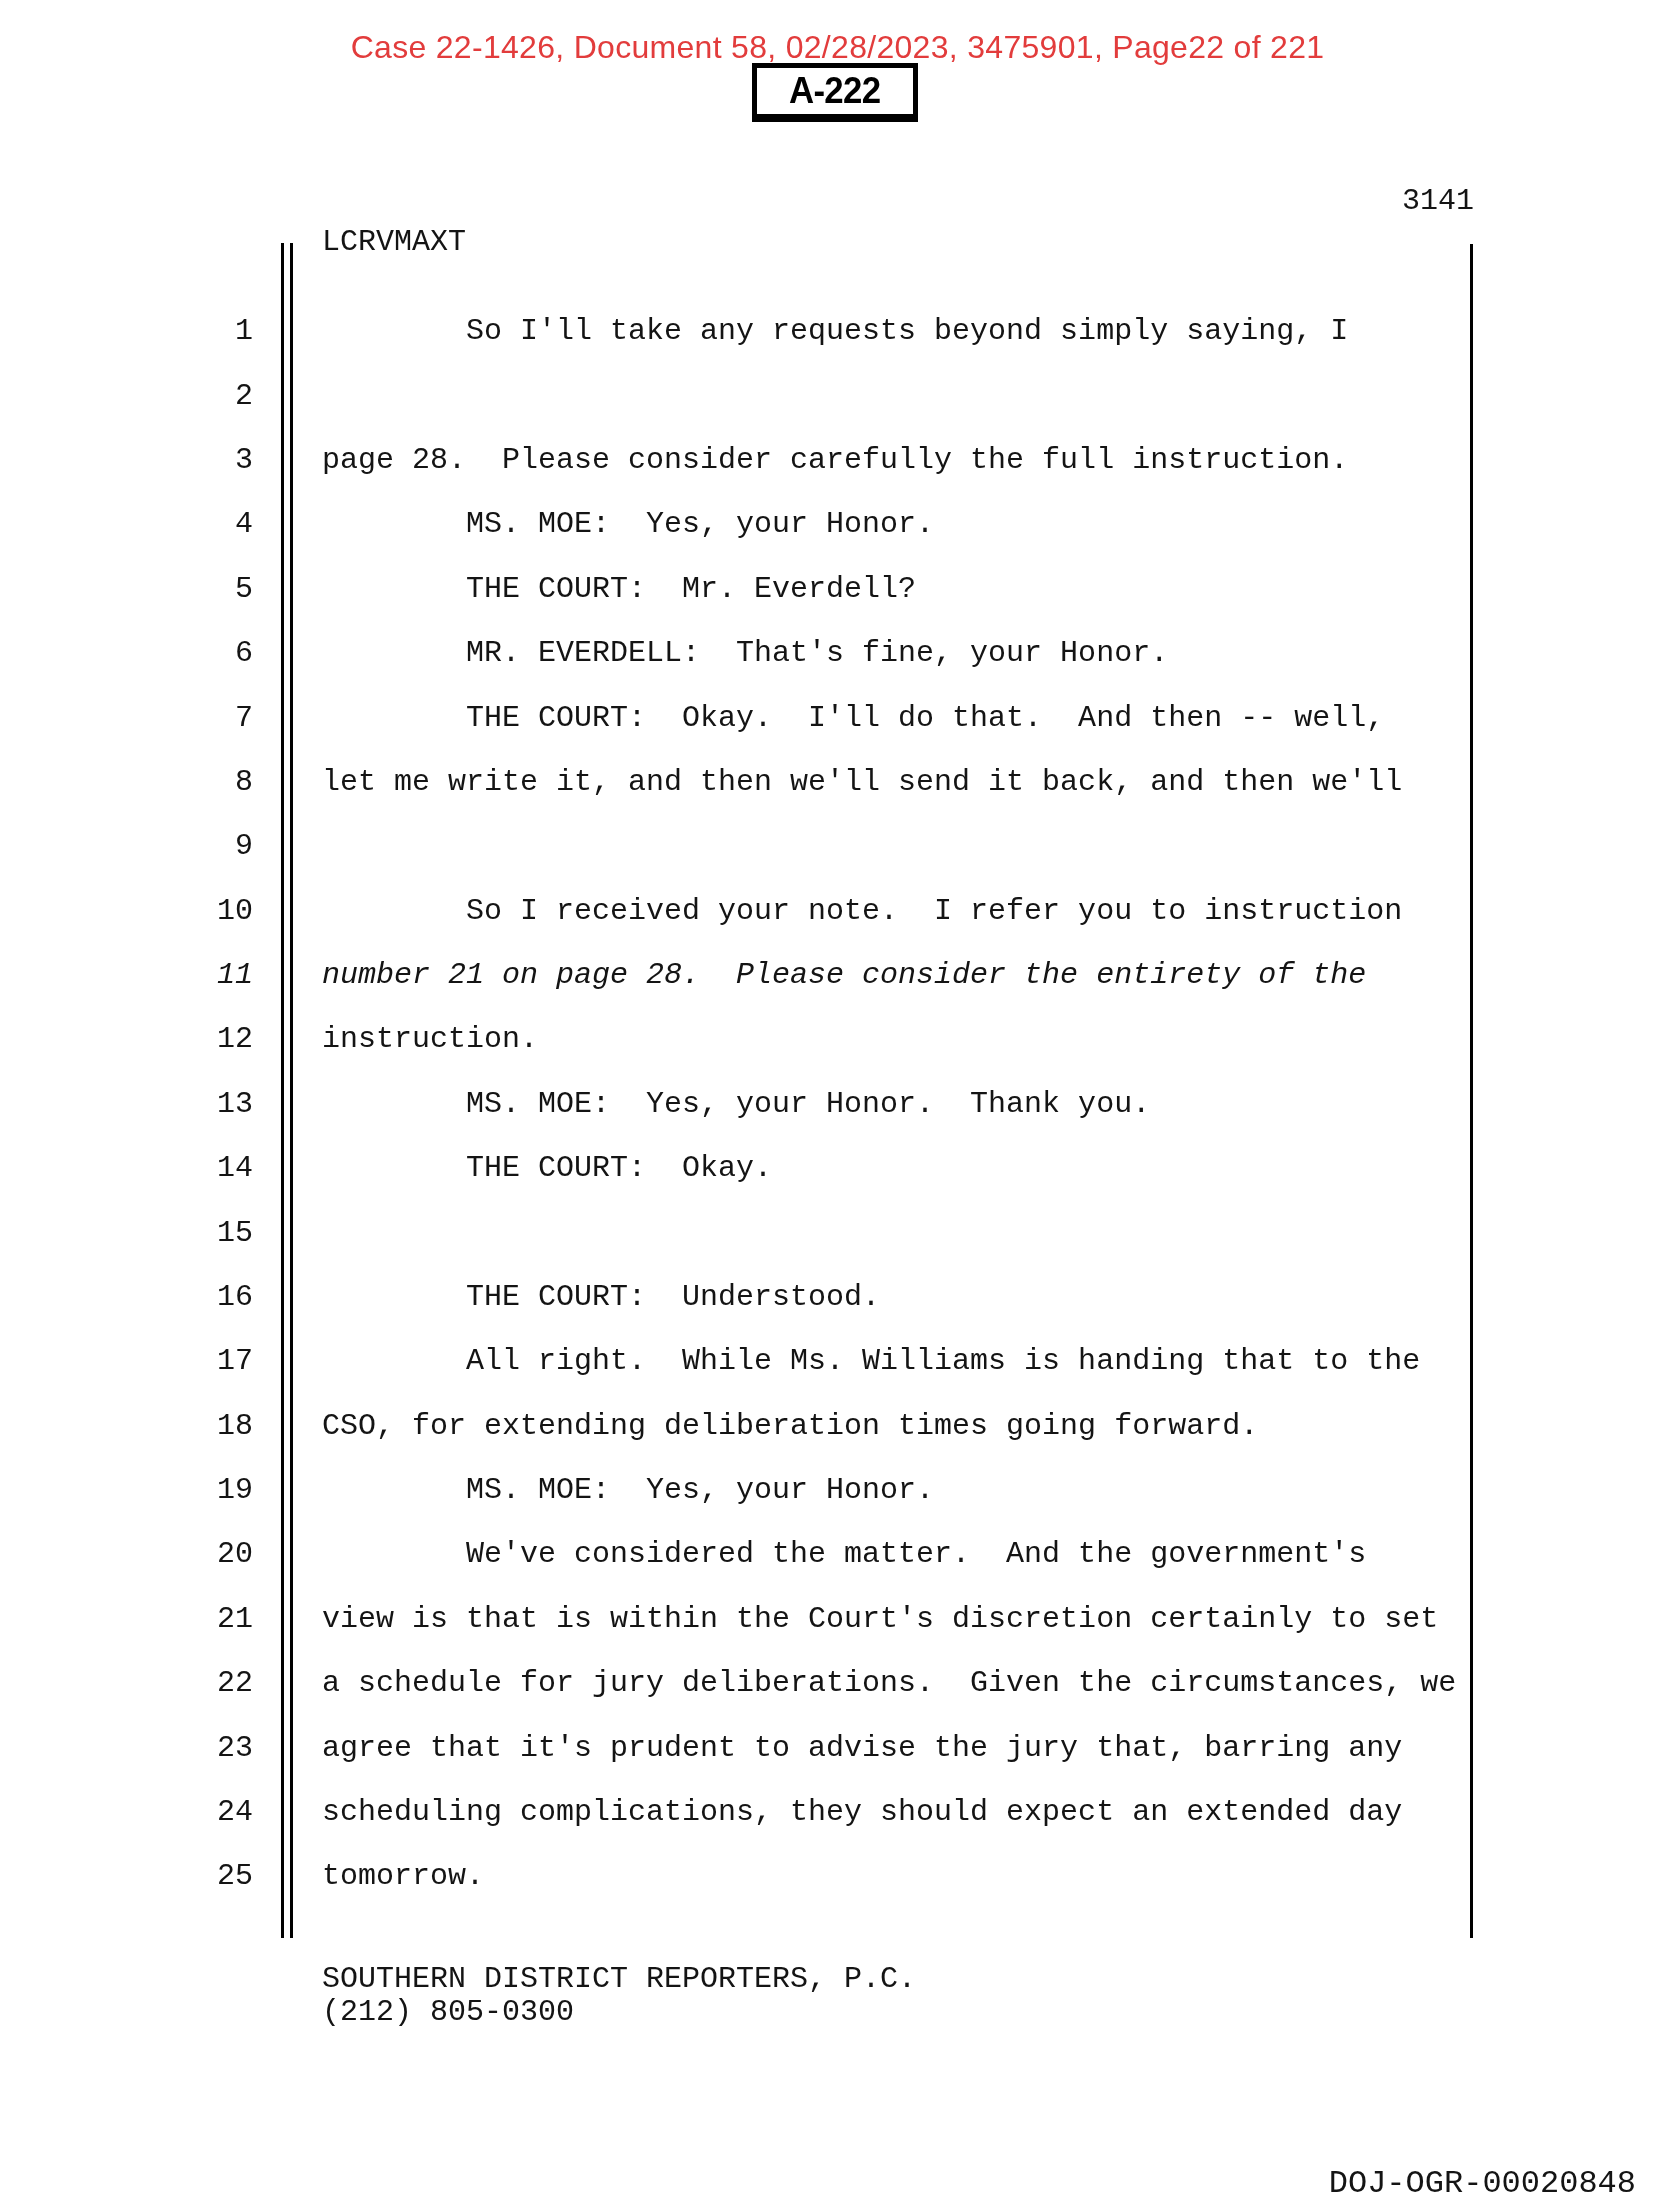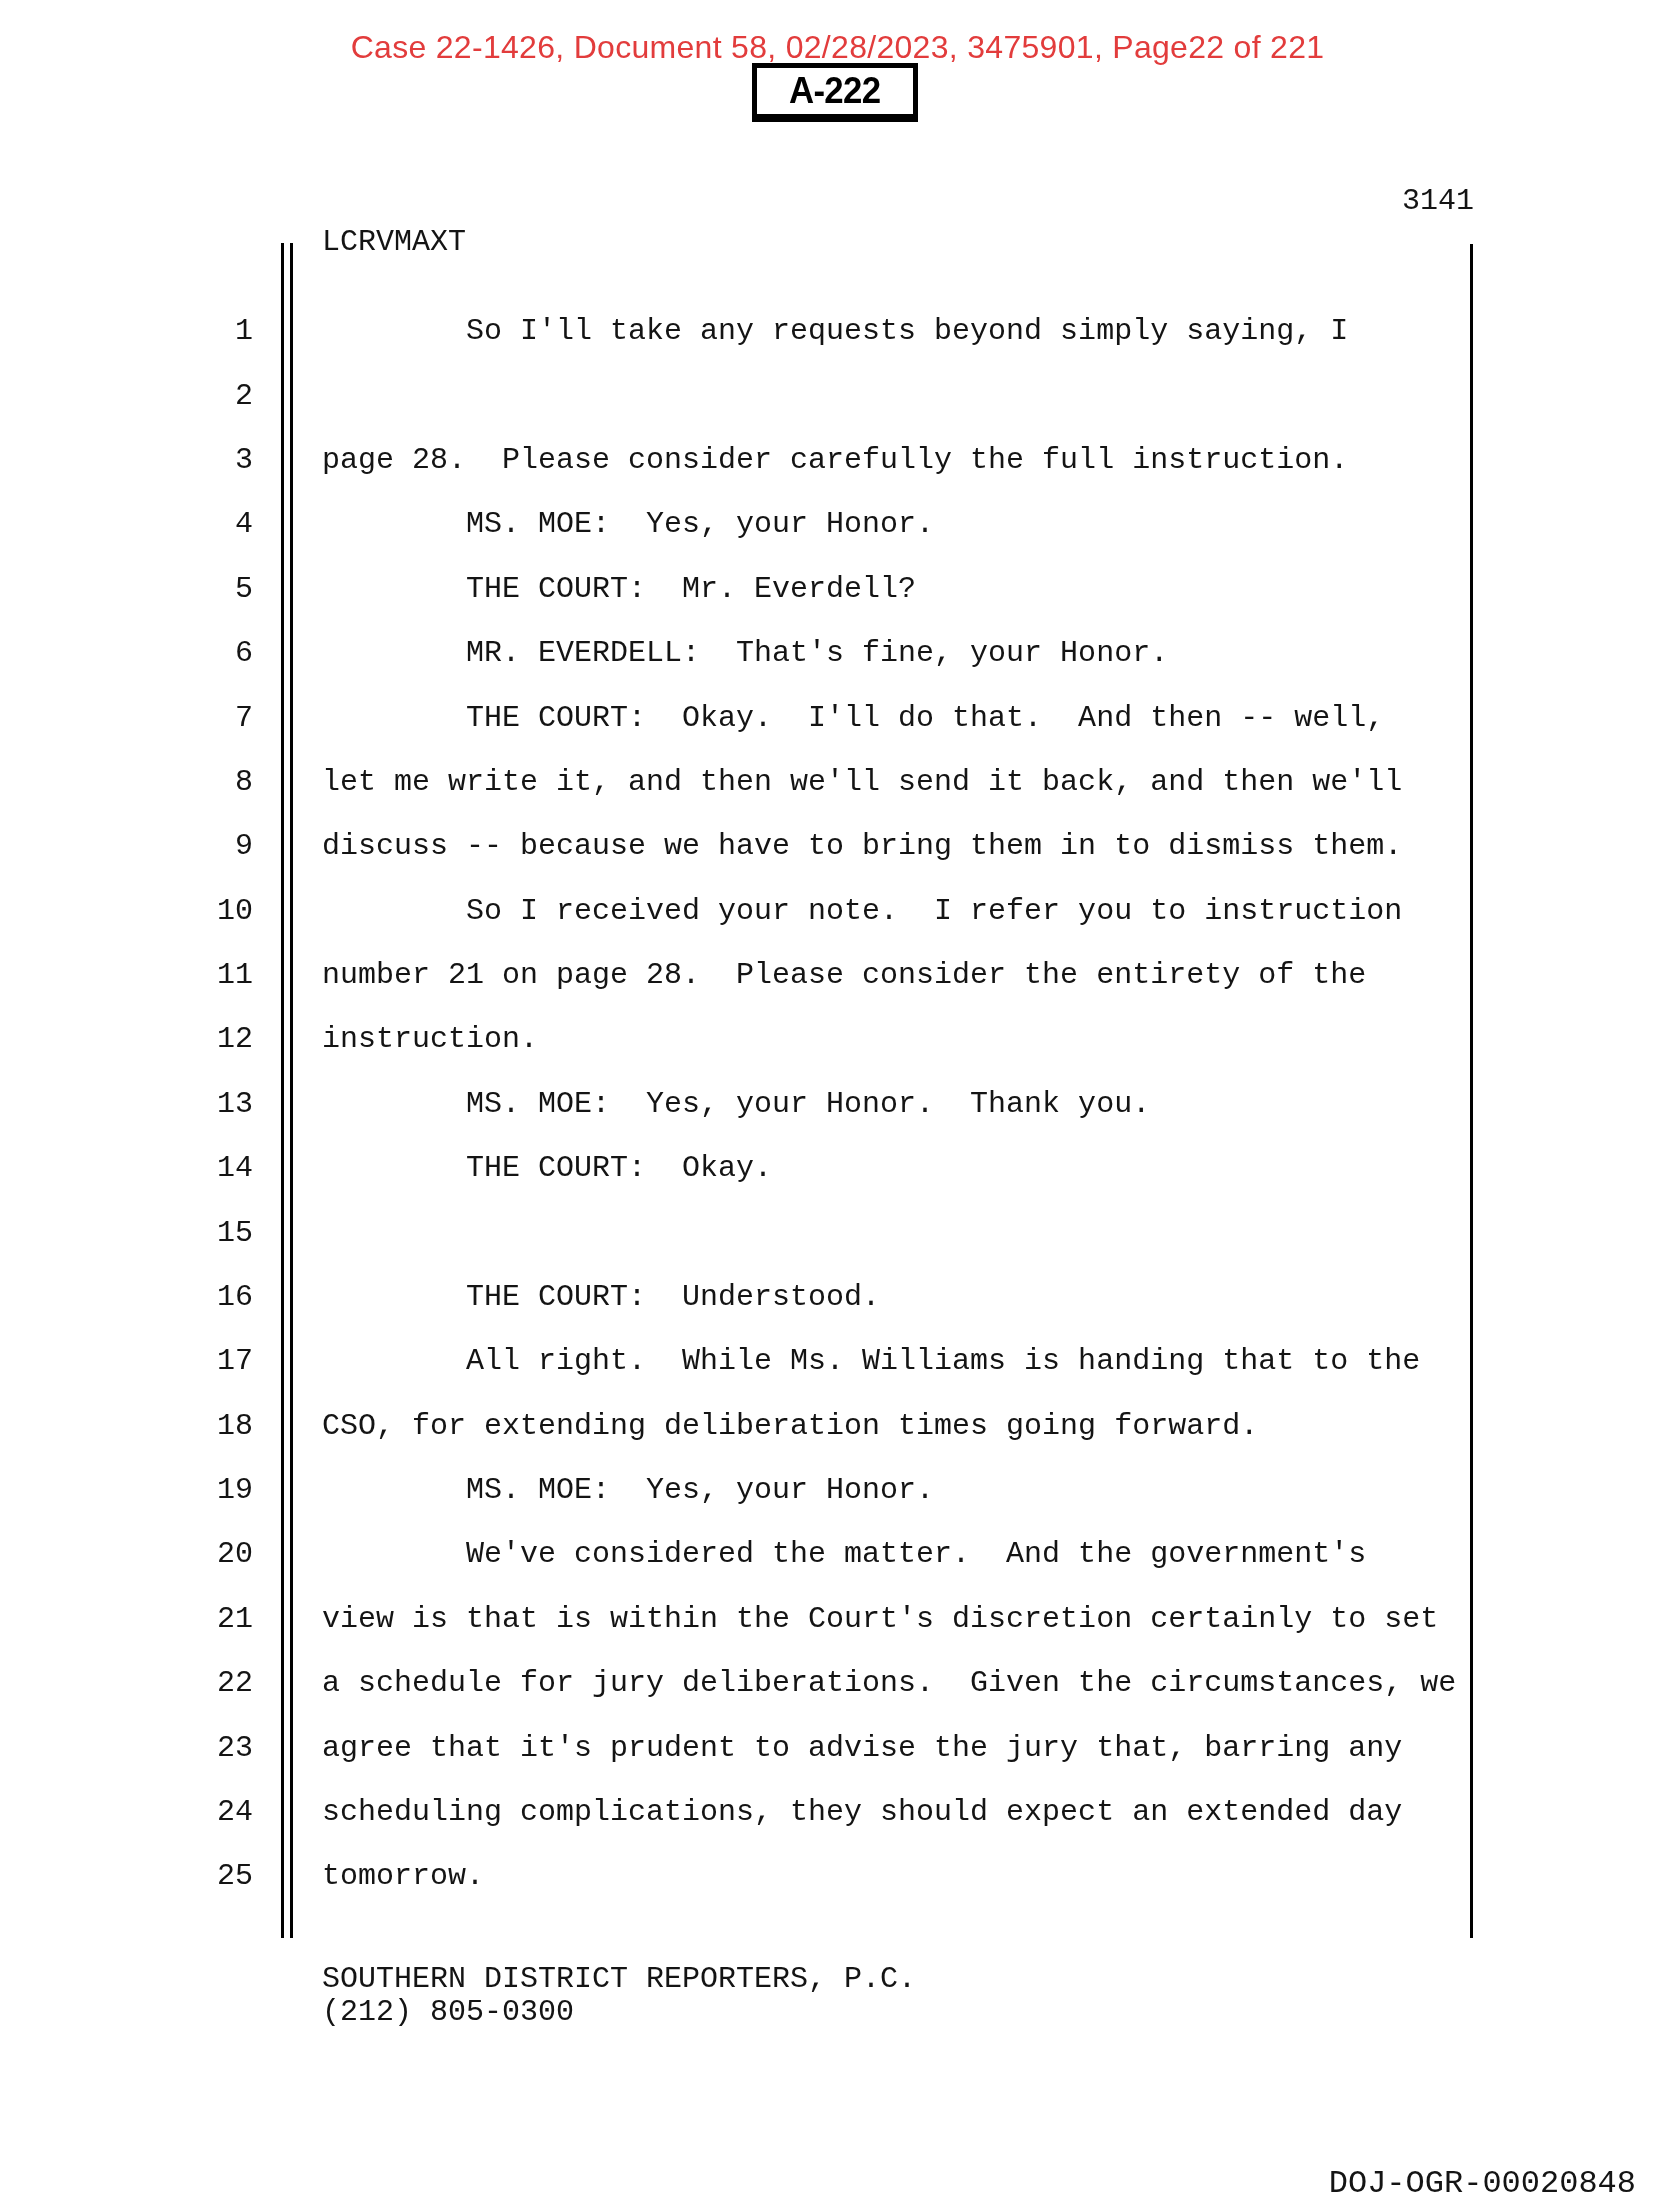--- a/index.html
+++ b/index.html
@@ -173,27 +173,26 @@
       <div class="t-row" style="top: 702px;">
         <span class="t-num">7</span>
         <span class="t-text">        THE COURT:  Okay.  I'll do that.  And then -- well,</span>
       </div>
       <div class="t-row" style="top: 766px;">
         <span class="t-num">8</span>
         <span class="t-text">let me write it, and then we'll send it back, and then we'll</span>
       </div>
       <div class="t-row" style="top: 830px;">
         <span class="t-num">9</span>
-        <span class="t-text">discuss -- because we have to bring them in to dismiss them.</span>
       </div>
       <div class="t-row" style="top: 895px;">
         <span class="t-num">10</span>
         <span class="t-text">        So I received your note.  I refer you to instruction</span>
       </div>
-      <div class="t-row" style="top: 959px;">
+      <div class="t-row" style="top: 959px; font-style: italic;">
         <span class="t-num">11</span>
         <span class="t-text">number 21 on page 28.  Please consider the entirety of the</span>
       </div>
       <div class="t-row" style="top: 1023px;">
         <span class="t-num">12</span>
         <span class="t-text">instruction.</span>
       </div>
       <div class="t-row" style="top: 1088px;">
         <span class="t-num">13</span>
         <span class="t-text">        MS. MOE:  Yes, your Honor.  Thank you.</span>

